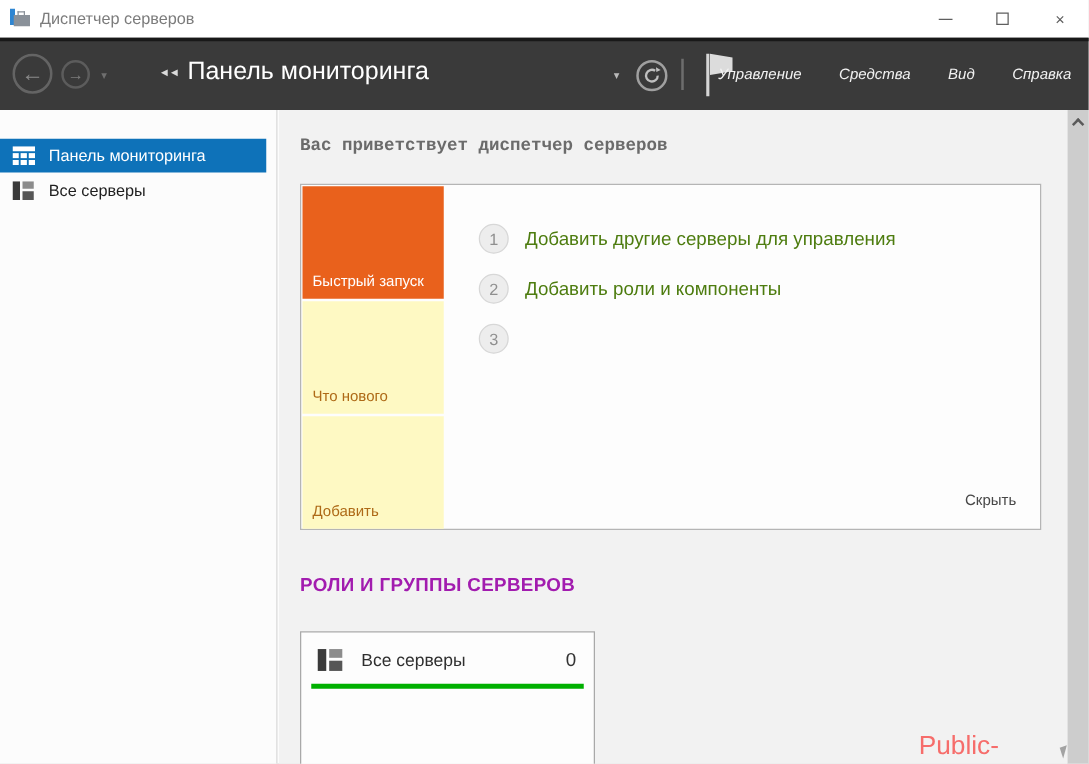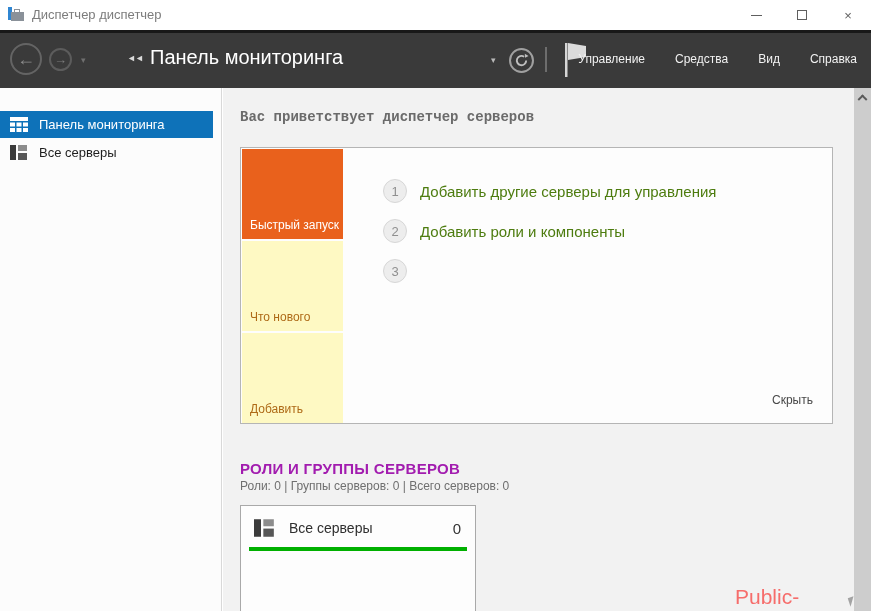--- a/index.html
+++ b/index.html
@@ -23,40 +23,40 @@
   .circle-btn { position:absolute; border-radius:50%; display:flex; align-items:center; justify-content:center; }
   .nav-back { left:10px; top:13px; width:32px; height:32px; border:2px solid #646464; color:#8b8b8b; font-size:18px; }
   .nav-fwd  { left:49px; top:18px; width:23px; height:23px; border:2px solid #5c5c5c; color:#7c7c7c; font-size:13px; }
   .nav-caret1 { position:absolute; left:81px; top:25px; color:#6f6f6f; font-size:9px; }
   .collapse-btn { position:absolute; left:127px; top:23px; color:#dadada; font-size:9px; letter-spacing:-1px; }
   .breadcrumb { position:absolute; left:150px; top:16px; color:#ffffff; font-size:20px; font-weight:400; }
   .nav-caret2 { position:absolute; left:491px; top:25px; color:#b9b9b9; font-size:9px; }
   .refresh-btn { left:509px; top:18px; width:25px; height:25px; border:2px solid #a0a0a0; color:#bfbfbf; }
   .nav-sep { position:absolute; left:545px; top:17px; width:2px; height:25px; background:#6d6d6d; }
   .flag-btn { position:absolute; left:562px; top:12px; width:26px; height:36px; }
-  .nav-menu { position:absolute; right:14px; top:0; height:58px; display:flex; align-items:center; gap:30px; }
+  .nav-menu { position:absolute; right:14px; top:0; height:58px; display:flex; align-items:center; gap:30px;font-style:italic; }
   .nav-menu-item { color:#f2f2f2; font-size:12px; }
 
   
   .sidebar { position:absolute; left:0; top:88px; width:222px; height:523px; background:#fcfcfc; border-right:1px solid #d9d9d9; }
   .side-list { position:absolute; left:0; top:23px; width:222px; }
   .side-item { height:27px; display:flex; align-items:center; padding-left:10px; gap:11px; font-size:13px; color:#1f1f1f; margin-bottom:1px; }
   .side-item.selected { background:#0e72b9; color:#ffffff; width:213px; }
   .side-item .ic { width:18px; height:15px; flex:0 0 auto; }
 
   .scrollbar { position:absolute; left:854px; top:88px; width:17px; height:523px; background:#cdcdcd; }
   .scroll-up { position:absolute; left:0; top:0; width:17px; height:16px; display:flex; align-items:center; justify-content:center; }
   .chev-up { width:7px; height:7px; border-left:2px solid #5a5a5a; border-top:2px solid #5a5a5a; transform:rotate(45deg) translate(2px,2px); }
 
   .content { position:absolute; left:223px; top:88px; width:631px; height:523px; background:#f2f2f2; }
   .welcome-title { position:absolute; left:17px; top:21px; font-size:14px; font-weight:bold; color:#6b6b6b;font-family:Liberation Mono, monospace; }
 
   .welcome-panel { position:absolute; left:17px; top:59px; width:593px; height:277px; background:#fdfdfd; border:1px solid #b5b5b5; }
   .tiles { position:absolute; left:1px; top:1px; width:101px; }
-  .tile { width:101px; height:90px; position:relative; margin-bottom:2px; }
+  .tile { width:113px; height:90px; position:relative; margin-bottom:2px; }
   .tile-label { position:absolute; left:8px; bottom:7px; font-size:12px; }
   .tile.quick { background:#e9611c; }
   .tile.quick .tile-label { color:#ffffff; }
   .tile.light { background:#fef9c3; }
   .tile.light .tile-label { color:#ae6a17; }
 
   .steps { position:absolute; left:142px; top:23px; }
   .step { display:flex; align-items:center; gap:13px; height:40px; }
   .step-circle { width:24px; height:24px; border-radius:50%; background:#ededed; border:1px solid #d7d7d7; color:#8f8f8f; font-size:13px; display:flex; align-items:center; justify-content:center; flex:0 0 auto; }
   .step-link { font-size:15px; color:#4d7c0f; }
@@ -80,21 +80,21 @@
 <body>
 
 <div class="screen">
 
   <div class="titlebar">
     <div class="app-icon">
       <div class="flagbar"></div>
       <div class="boxlid"></div>
       <div class="boxbody"></div>
     </div>
-    <div class="title-text">Диспетчер диспетчер</div>
+    <div class="title-text">Диспетчер серверов</div>
     <div class="win-controls">
       <div class="win-btn">
           <div class="glyph-min"></div>
         </div>
       <div class="win-btn">
           <div class="glyph-max"></div>
         </div>
       <div class="win-btn">
           <span>×</span>
         </div>
@@ -185,21 +185,20 @@
         </div>
         <div class="step">
           <div class="step-circle">3</div>
         </div>
       </div>
 
       <div class="hide-link">Скрыть</div>
     </div>
 
     <div class="roles-heading">РОЛИ И ГРУППЫ СЕРВЕРОВ</div>
-    <div class="roles-summary">Роли: 0 | Группы серверов: 0 | Всего серверов: 0</div>
 
     <div class="servers-card">
       <div class="card-header">
         <svg class="ic" viewBox="0 0 18 15">
           <rect x="0" y="0" width="6" height="15" fill="#3a3a3a"></rect>
           <rect x="8" y="0" width="9" height="6" fill="#8c8c8c"></rect>
           <rect x="8" y="8" width="9" height="7" fill="#565656"></rect>
         </svg>
         <div class="card-label">Все серверы</div>
         <div class="card-count">0</div>

